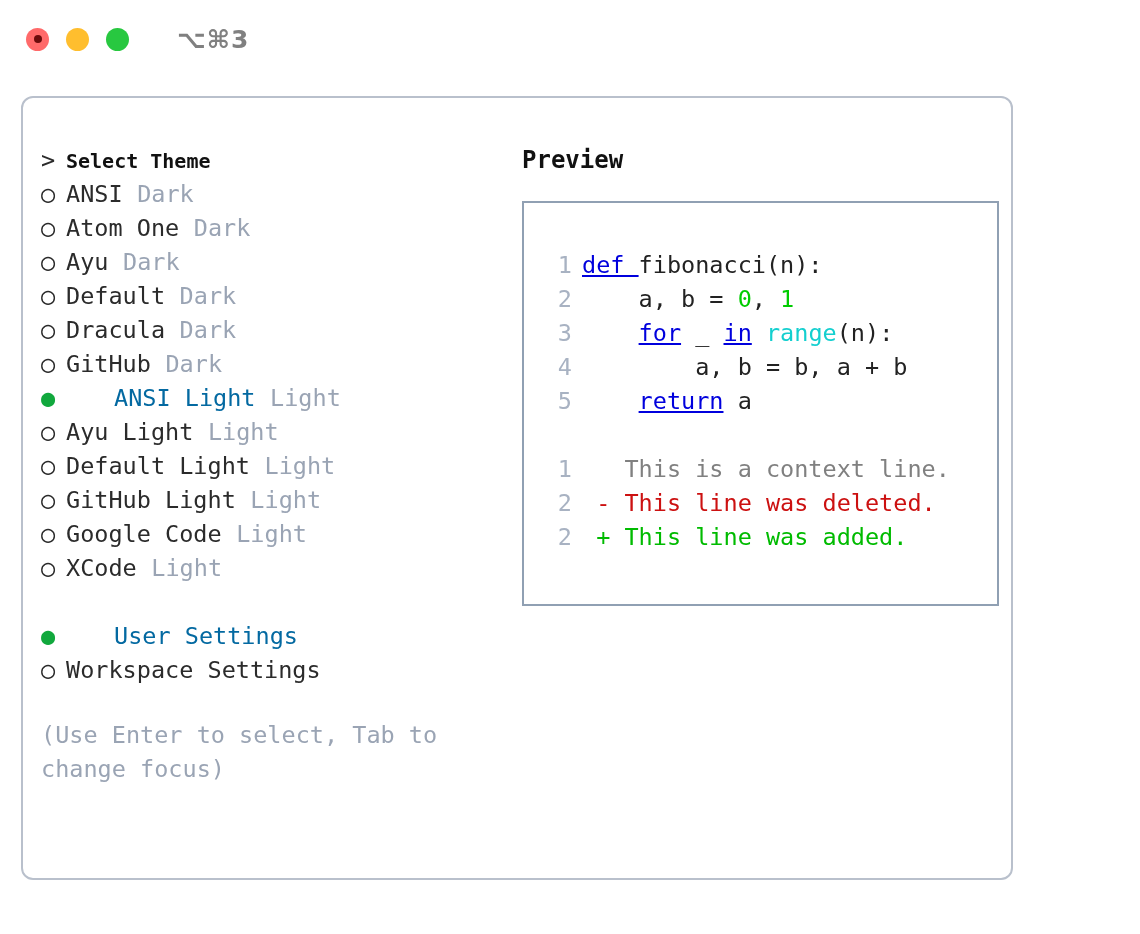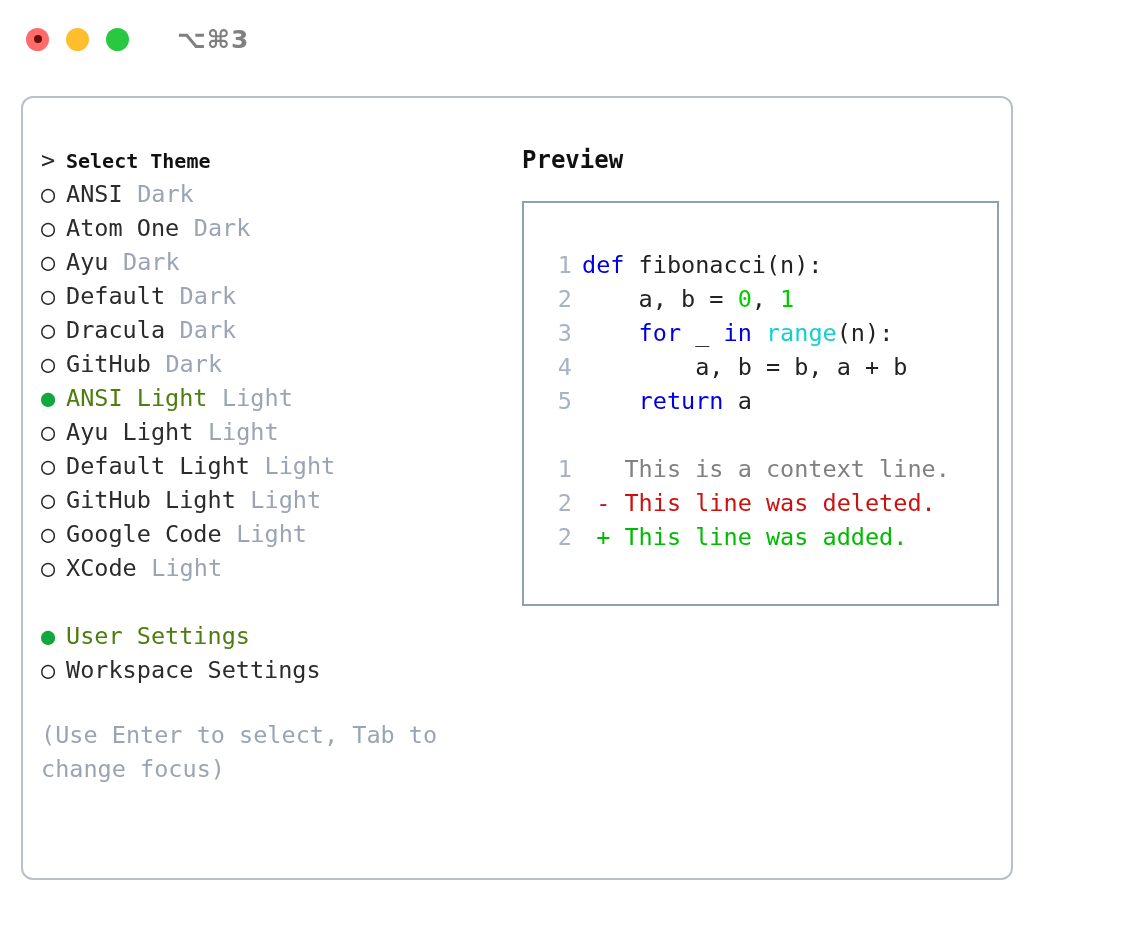--- a/index.html
+++ b/index.html
@@ -103,21 +103,21 @@
     flex: none;
     color: #2b2b2b;
   }
   .marker.sel { color: #11a83d; }
   .heading {
     font-weight: bold;
     color: #111111;
     font-size: 20px;
   }
   .name { color: #2b2b2b; }
-  .name.selected { color: #4d7c0f; }
+  .name.selected { color: #0369a1; margin-left: 48px; }
   .tag  { color: #9aa4b4; }
   .gap  { display: inline-block; width: 0.62em; }
 
   #hint {
     margin-top: 28px;
     font-size: 23.5px;
     line-height: 34px;
     color: #9aa4b4;
     width: 420px;
     font-family: "DejaVu Sans Mono", "Liberation Mono", monospace;
@@ -150,21 +150,21 @@
     font-family: "DejaVu Sans Mono", "Liberation Mono", monospace;
   }
   .lineno {
     width: 26px;
     flex: none;
     text-align: right;
     color: #a8b2c2;
     margin-right: 10px;
   }
   .code-blank { height: 34px; }
-  .tok-kw   { color: #0000dd; }
+  .tok-kw   { color: #0000dd; text-decoration: underline; }
   .tok-fn   { color: #13cfcf; }
   .tok-num  { color: #00cc00; }
   .tok-txt  { color: #222222; }
   .tok-ctx  { color: #808080; }
   .tok-del  { color: #cc1111; }
   .tok-add  { color: #00bb00; }
 </style>
 </head>
 <body>
 

